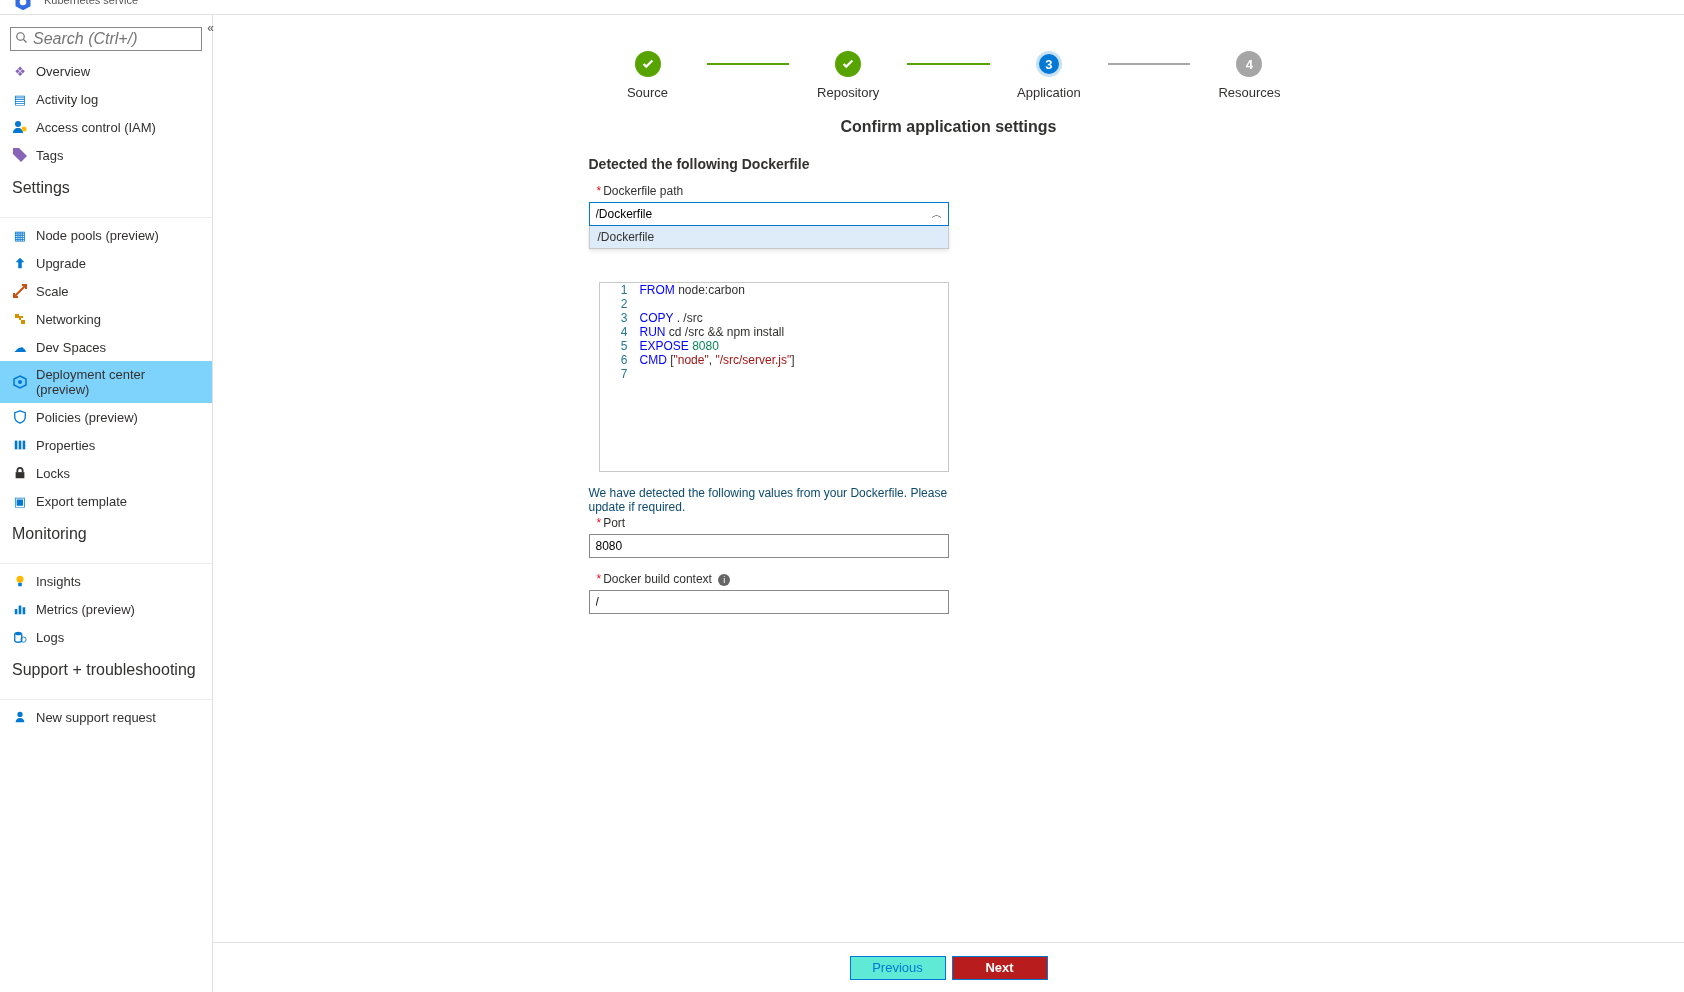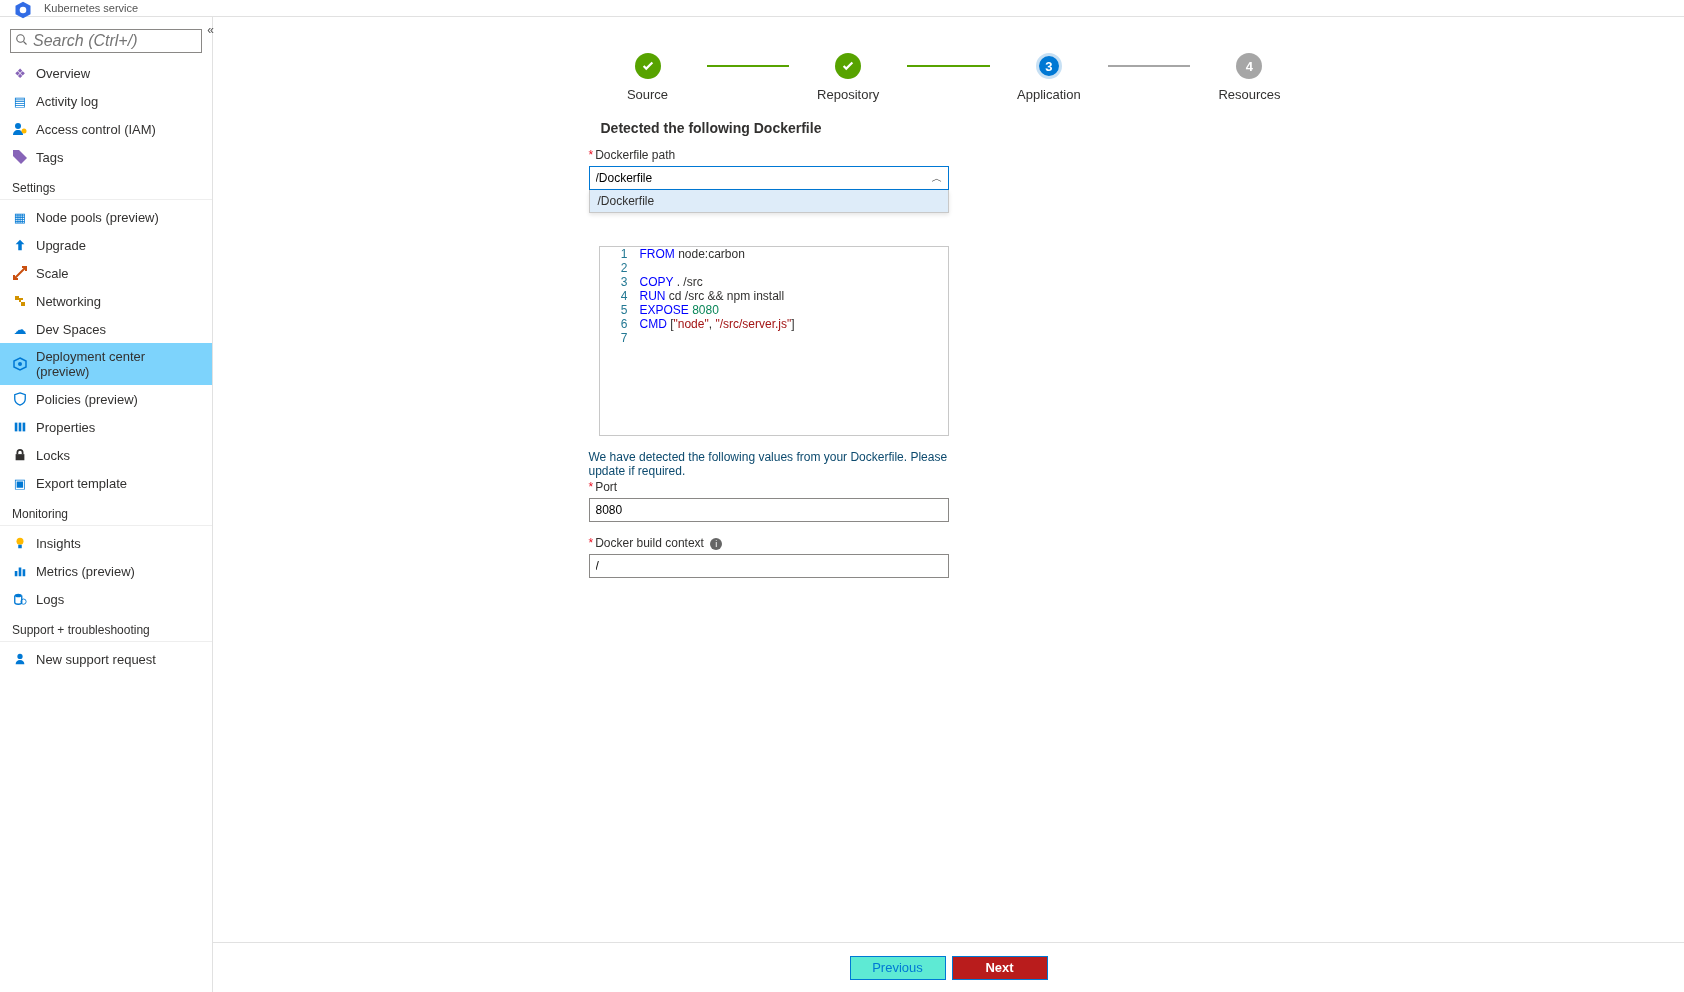--- a/index.html
+++ b/index.html
@@ -1,52 +1,52 @@
 <!DOCTYPE html>
 <html><head>
 <meta charset="utf-8">
 <style>
   * { box-sizing: border-box; margin: 0; padding: 0; font-family: "Segoe UI", Arial, sans-serif; }
   body { font-size: 13px; color: #323130; background: #fff; }
 
-  .top-bar { height: 15px; border-bottom: 1px solid #e1e1e1; padding: 8px 10px; display: flex; align-items: flex-start; gap: 8px; }
+  .top-bar { height: 15px; border-bottom: 1px solid #e1e1e1; padding: 0 10px; display: flex; align-items: flex-start; gap: 8px; }
   .top-bar .icon-svc { width: 26px; height:20px; position:relative; top:-8px;}
   .top-bar span { font-size: 11px; color: #555; position:relative; top:-6px;}
 
   .layout { display: flex; height: calc(100vh - 15px); }
 
   .sidebar { width: 213px; border-right: 1px solid #e1e1e1; padding-top: 8px; position:relative; }
   .collapse-chevron { position:absolute; top:6px; right:-2px; font-size:12px; color:#555; cursor:pointer;}
   .search-wrap { margin: 4px 10px 6px 10px; position: relative; }
   .search-wrap input { width: 100%; height: 24px; border: 1px solid #8a8886; padding: 0 6px 0 22px; font-style: italic; color: #666; font-size: 16px; }
   .search-wrap .search-icon { position: absolute; left: 6px; top: 5px; width: 12px; height: 12px; color:#666;}
 
   .nav-item { display: flex; align-items: center; gap: 8px; padding: 6px 12px; cursor: pointer; font-size: 13px; color:#323130;}
   .nav-item.active { background: #7dd3fc; }
   .nav-item .nav-icon { width: 16px; height: 16px; flex-shrink:0; display:flex; align-items:center; justify-content:center;}
-  .nav-section { font-size: 12px; color:#323130; font-weight:400; padding: 10px 12px 4px 12px; border-bottom: 1px solid #eee; margin-bottom:3px;}
+  .nav-section { font-size: 16px; color:#323130; font-weight:400; padding: 10px 12px 20px 12px; border-bottom: 1px solid #eee; margin-bottom:3px;}
 
   .main { flex: 1; position: relative; overflow:auto;}
   .wizard { max-width: 720px; margin: 36px auto 0 auto; padding-bottom: 100px;}
 
   .steps { display:flex; align-items:flex-start; justify-content:center; gap:0; margin-bottom: 18px;}
   .step { display:flex; flex-direction:column; align-items:center; width: 120px; position:relative;}
   .step .circle { width: 26px; height:26px; border-radius:50%; display:flex; align-items:center; justify-content:center; color:#fff; font-size:13px; font-weight:600;}
   .step .circle.done { background:#57A300;}
   .step .circle.current { background:#0078D4; width:26px; height:26px; border:3px solid #c7e0f4;}
   .step .circle.future { background:#a6a6a6;}
   .step .label { margin-top: 8px; font-size:13px; color:#323130;}
   .connector { height:2px; width:84px; margin-top:12px;}
   .connector.green { background:#57A300;}
   .connector.gray { background:#a6a6a6;}
 
   h2.page-title { text-align:center; font-size:16px; font-weight:600; margin-bottom:20px;}
-  h3.section-title { font-size:14px; font-weight:600; margin-bottom:12px;margin-left:12px;}
-
-  .field-label { font-size:12px; color:#323130; margin-bottom:4px; display:block;}
+  h3.section-title { font-size:14px; font-weight:600; margin-bottom:12px;}
+
+  .field-label { font-size:12px; color:#323130; margin-bottom:4px; display:block;margin-left:8px;}
   .req { color:#e81123; margin-right:2px;}
   .info-icon { display:inline-block; width:12px;height:12px; border-radius:50%; background:#666; color:#fff; font-size:9px; text-align:center; line-height:12px; margin-left:3px;}
 
   .combo { position:relative; width:360px; margin-bottom:11px;}
   .combo input { width:100%; height:24px; border:1px solid #0078D4; padding:0 22px 0 6px; font-size:12px; outline:none;}
   .combo .chev { position:absolute; right:6px; top:5px; font-size:11px; color:#333; pointer-events:none;}
   .dropdown { position:absolute; top:24px; left:0; right:0; border:1px solid #c8c8c8; border-top:none; background:#fff; z-index:10; box-shadow:0 2px 4px rgba(0,0,0,0.1);}
   .dropdown .opt { padding:4px 8px; font-size:12px; cursor:pointer;}
   .dropdown .opt.selected { background:#deecf9;}
 
@@ -267,20 +267,21 @@
           <div class="circle current">3</div>
           <div class="label">Application</div>
         </div>
         <div class="connector gray"></div>
         <div class="step">
           <div class="circle future">4</div>
           <div class="label">Resources</div>
         </div>
       </div>
 
+      <h2 class="page-title">Confirm application settings</h2>
       <h3 class="section-title">Detected the following Dockerfile</h3>
 
       <label class="field-label">
         <span class="req">*</span><span>Dockerfile path</span>
       </label>
       <div class="combo">
         <input type="text" value="/Dockerfile" style="">
         <span class="chev">︿</span>
         <div class="dropdown">
           <div class="opt selected">/Dockerfile</div>

